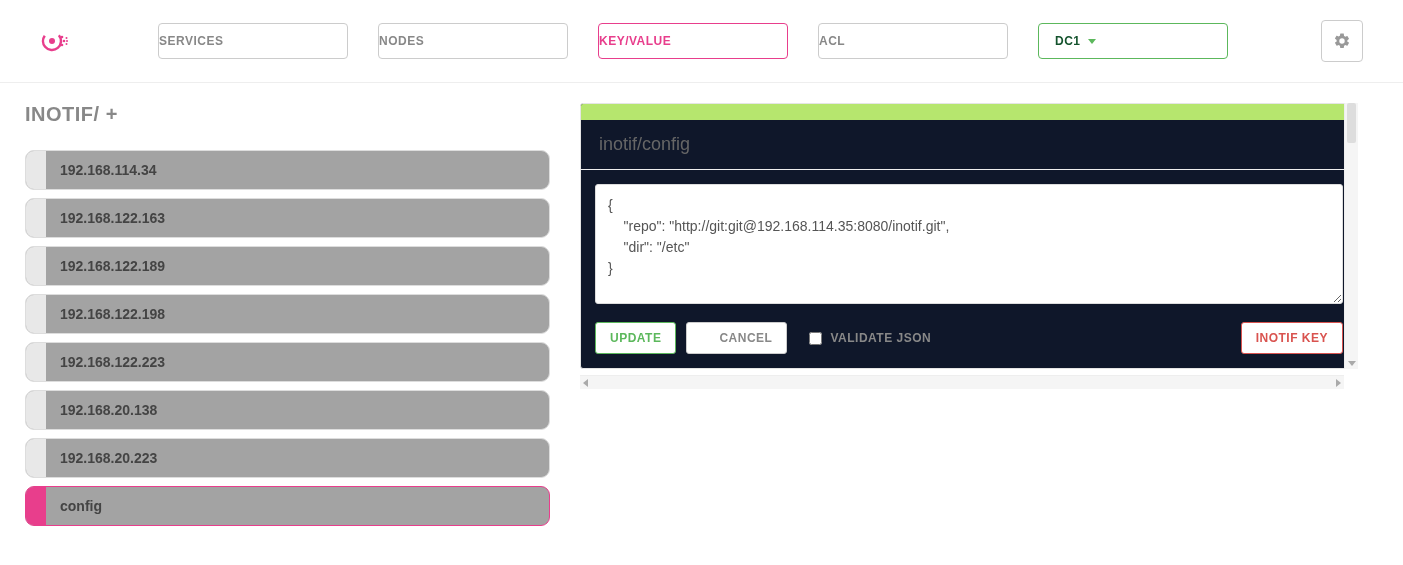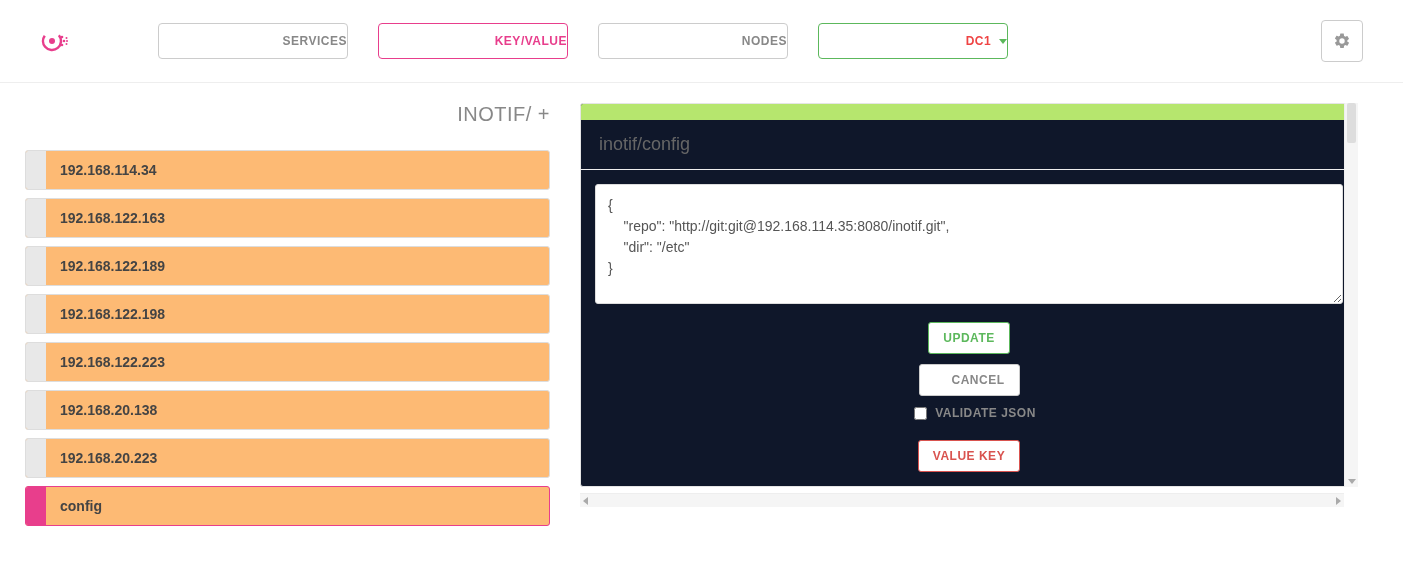--- a/index.html
+++ b/index.html
@@ -27,35 +27,36 @@
       gap: 30px;
       flex: 1;
       justify-content: flex-start;
       margin-left: 60px;
     }
     .nav-tab {
       border: 1px solid #ccc;
       border-radius: 4px;
       padding: 10px 0;
       width: 190px;
-      text-align: right;
+      text-align: left;
       font-size: 12px;
       font-weight: 700;
       letter-spacing: 0.5px;
       color: #888;
       cursor: pointer;
       background: #fff;
     }
     .nav-tab.active {
       border-color: #e83e8c;
       color: #e83e8c;
     }
     .nav-tab.dc {
       border-color: #5cb85c;
-      color: #ef4444;
+      color: #14532d;
+      padding-left: 16px;
     }
     .nav-tab.dc .caret {
       display: inline-block;
       margin-left: 4px;
       width: 0;
       height: 0;
       border-left: 4px solid transparent;
       border-right: 4px solid transparent;
       border-top: 5px solid #5cb85c;
       vertical-align: middle;
@@ -72,38 +73,37 @@
       color: #888;
     }
     .content {
       display: flex;
       padding: 20px 25px 0 25px;
       gap: 30px;
     }
     .left-panel { width: 525px; }
     .breadcrumb {
       font-size: 20px;
-      font-weight: 400;
+      font-weight: 700;
       color: #888;
       margin-bottom: 24px;
       letter-spacing: 0.5px;
-      text-align: right;
     }
     .key-list {
       display: flex;
       flex-direction: column;
       gap: 8px;
     }
     .key-item {
       display: flex;
       border: 1px solid #ddd;
-      border-radius: 3px;
+      border-radius: 9px;
       overflow: hidden;
       cursor: pointer;
-      background: #fdba74;
+      background: #a3a3a3;
       text-align: right;
     }
     .key-item .marker {
       width: 20px;
       background: #e8e8e8;
     }
     .key-item .label {
       padding: 11px 14px;
       font-size: 14px;
       font-weight: 700;
@@ -149,21 +149,20 @@
       font-size: 14px;
       color: #555;
       resize: both;
       line-height: 1.5;
     }
     .actions {
       display: flex;
       align-items: center;
       padding: 0 14px 14px 14px;
       gap: 10px;
-      flex-direction: column;
     }
     .btn {
       border-radius: 3px;
       padding: 8px 14px;
       font-size: 12px;
       font-weight: 700;
       letter-spacing: 0.5px;
       cursor: pointer;
       background: #fff;
     }
@@ -249,22 +248,23 @@
       <circle cx="22" cy="10" r="1.3" fill="#e83e8c"></circle>
       <circle cx="24" cy="14" r="1.3" fill="#e83e8c"></circle>
       <circle cx="22" cy="18" r="1.3" fill="#e83e8c"></circle>
       <circle cx="26.5" cy="11" r="1" fill="#e83e8c"></circle>
       <circle cx="27" cy="14" r="1" fill="#e83e8c"></circle>
       <circle cx="26.5" cy="17" r="1" fill="#e83e8c"></circle>
     </svg>
   </div>
   <div class="nav-tabs">
     <div class="nav-tab">SERVICES</div>
+    <div class="nav-tab">NODES</div>
     <div class="nav-tab active">KEY/VALUE</div>
-    <div class="nav-tab">NODES</div>
+    <div class="nav-tab">ACL</div>
     <div class="nav-tab dc">
       <span>DC1</span>
       <span class="caret"></span>
     </div>
   </div>
   <div class="settings-btn">
     <svg width="18" height="18" viewBox="0 0 24 24">
       <path fill="#999" d="M19.14,12.94a7.07,7.07,0,0,0,.05-.94,7.07,7.07,0,0,0-.05-.94l2.03-1.58a.5.5,0,0,0,.12-.64l-1.92-3.32a.5.5,0,0,0-.61-.22l-2.39.96a7.03,7.03,0,0,0-1.62-.94l-.36-2.54A.5.5,0,0,0,13.9,2h-3.8a.5.5,0,0,0-.49.42L9.25,4.96a7.03,7.03,0,0,0-1.62.94l-2.39-.96a.5.5,0,0,0-.61.22L2.71,8.48a.5.5,0,0,0,.12.64L4.86,10.7a7.07,7.07,0,0,0-.05.94,7.07,7.07,0,0,0,.05.94L2.83,14.16a.5.5,0,0,0-.12.64l1.92,3.32a.5.5,0,0,0,.61.22l2.39-.96a7.03,7.03,0,0,0,1.62.94l.36,2.54a.5.5,0,0,0,.49.42h3.8a.5.5,0,0,0,.49-.42l.36-2.54a7.03,7.03,0,0,0,1.62-.94l2.39.96a.5.5,0,0,0,.61-.22l1.92-3.32a.5.5,0,0,0-.12-.64ZM12,15.6A3.6,3.6,0,1,1,15.6,12,3.6,3.6,0,0,1,12,15.6Z"></path>
     </svg>
   </div>
@@ -321,21 +321,21 @@
 }</textarea>
         </div>
         <div class="actions">
           <button class="btn btn-update">UPDATE</button>
           <button class="btn btn-cancel">CANCEL</button>
           <label class="validate">
             <input type="checkbox" style="">
             <span>VALIDATE JSON</span>
           </label>
           <div class="spacer"></div>
-          <button class="btn btn-delete">VALUE KEY</button>
+          <button class="btn btn-delete">INOTIF KEY</button>
         </div>
       </div>
       <div class="scroll-track-v">
         <div class="scroll-arrow-up"></div>
         <div class="scroll-thumb-v"></div>
         <div class="scroll-arrow-down"></div>
       </div>
       <div class="scroll-track-h">
         <div class="scroll-arrow-left"></div>
         <div class="scroll-arrow-right"></div>

